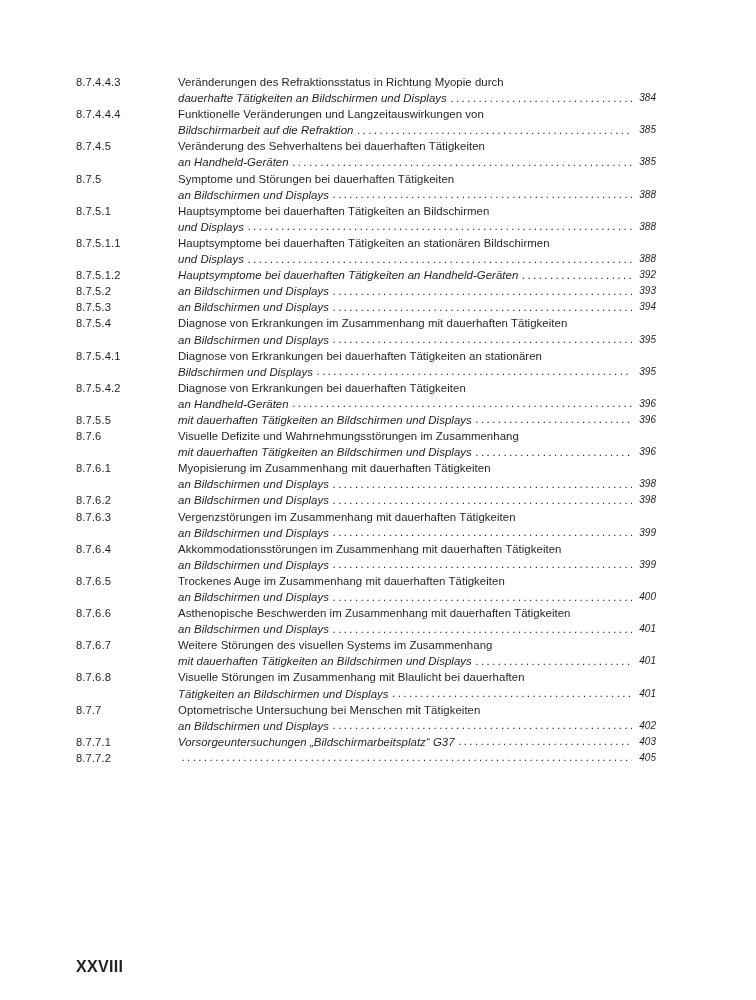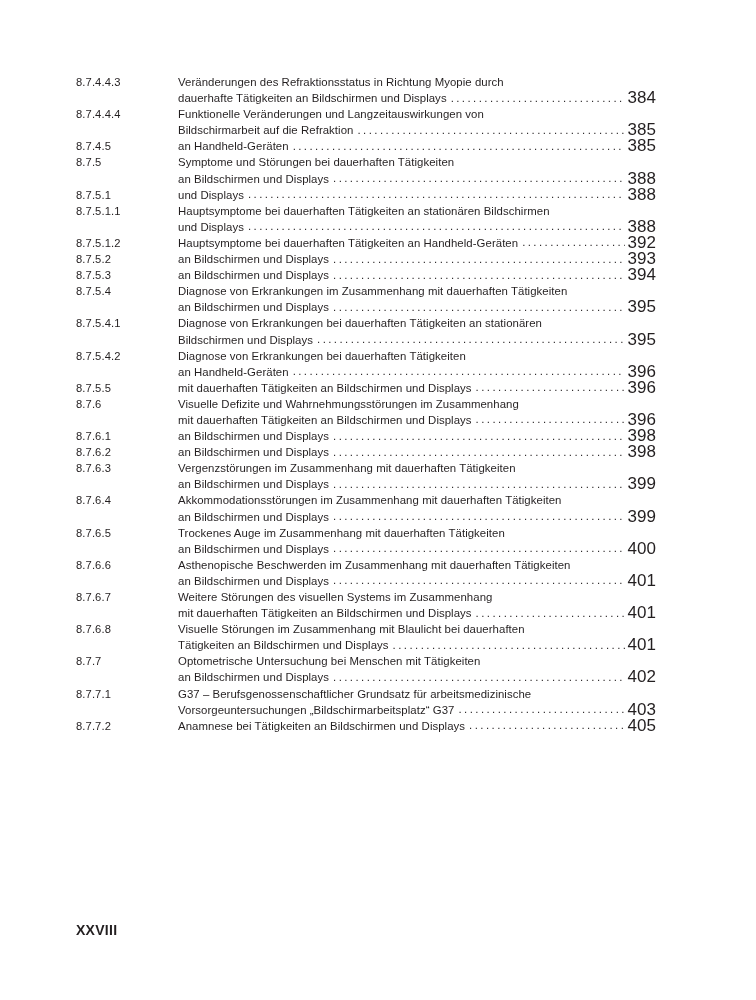--- a/index.html
+++ b/index.html
@@ -52,48 +52,49 @@
     line-height: 16.1px;
     color: #231f20;
     white-space: nowrap;
     letter-spacing: 0.005em;
   }
   
   .toc-line.leadered {
     display: flex;
     align-items: flex-start;
     width: 100%;
+    font-style: italic;
   }
   .toc-line .ltext {
     flex: 0 0 auto;
     white-space: pre;
   }
   .toc-line .leader {
     flex: 1 1 auto;
     overflow: hidden;
     white-space: nowrap;
     margin: 0 2px 0 4px;
     color: #231f20;
     font-size: 11.4px;
     letter-spacing: 2.45px;
     position: relative;
     top: -0.5px;
   }
   .toc-line .pageno {
     flex: 0 0 auto;
     text-align: right;
     min-width: 22px;
-    font-size: 17px;
+    font-size: 10px;
     color: #231f20;
   }
   .folio {
     position: absolute;
     left: 76px;
-    top: 922px;
-    font-size: 14px;
+    top: 958px;
+    font-size: 16px;
     font-weight: bold;
     letter-spacing: 0.02em;
     color: #231f20;
   }
 </style>
 </head>
 <body>
 
 <div class="page">
 
@@ -116,20 +117,21 @@
           <div class="toc-line leadered">
             <span class="ltext">Bildschirmarbeit auf die Refraktion</span>
             <span class="leader">.......................................................................................................................</span>
             <span class="pageno">385</span>
           </div>
         </div>
       </div>
       <div class="toc-entry">
         <div class="toc-num">8.7.4.5</div>
         <div class="toc-body">
+          <div class="toc-line">Veränderung des Sehverhaltens bei dauerhaften Tätigkeiten</div>
           <div class="toc-line leadered">
             <span class="ltext">an Handheld-Geräten</span>
             <span class="leader">.......................................................................................................................</span>
             <span class="pageno">385</span>
           </div>
         </div>
       </div>
       <div class="toc-entry">
         <div class="toc-num">8.7.5</div>
         <div class="toc-body">
@@ -137,20 +139,21 @@
           <div class="toc-line leadered">
             <span class="ltext">an Bildschirmen und Displays</span>
             <span class="leader">.......................................................................................................................</span>
             <span class="pageno">388</span>
           </div>
         </div>
       </div>
       <div class="toc-entry">
         <div class="toc-num">8.7.5.1</div>
         <div class="toc-body">
+          <div class="toc-line">Hauptsymptome bei dauerhaften Tätigkeiten an Bildschirmen</div>
           <div class="toc-line leadered">
             <span class="ltext">und Displays</span>
             <span class="leader">.......................................................................................................................</span>
             <span class="pageno">388</span>
           </div>
         </div>
       </div>
       <div class="toc-entry">
         <div class="toc-num">8.7.5.1.1</div>
         <div class="toc-body">
@@ -242,20 +245,21 @@
           <div class="toc-line leadered">
             <span class="ltext">mit dauerhaften Tätigkeiten an Bildschirmen und Displays</span>
             <span class="leader">.......................................................................................................................</span>
             <span class="pageno">396</span>
           </div>
         </div>
       </div>
       <div class="toc-entry">
         <div class="toc-num">8.7.6.1</div>
         <div class="toc-body">
+          <div class="toc-line">Myopisierung im Zusammenhang mit dauerhaften Tätigkeiten</div>
           <div class="toc-line leadered">
             <span class="ltext">an Bildschirmen und Displays</span>
             <span class="leader">.......................................................................................................................</span>
             <span class="pageno">398</span>
           </div>
         </div>
       </div>
       <div class="toc-entry">
         <div class="toc-num">8.7.6.2</div>
         <div class="toc-body">
@@ -339,33 +343,31 @@
           <div class="toc-line leadered">
             <span class="ltext">an Bildschirmen und Displays</span>
             <span class="leader">.......................................................................................................................</span>
             <span class="pageno">402</span>
           </div>
         </div>
       </div>
       <div class="toc-entry">
         <div class="toc-num">8.7.7.1</div>
         <div class="toc-body">
-          <div class="toc-line">G37 – Berufsgenossenschaftlicher Grundsatz für arbeitsmedizinische</div>
           <div class="toc-line leadered">
             <span class="ltext">Vorsorgeuntersuchungen „Bildschirmarbeitsplatz“ G37</span>
             <span class="leader">.......................................................................................................................</span>
             <span class="pageno">403</span>
           </div>
         </div>
       </div>
       <div class="toc-entry">
         <div class="toc-num">8.7.7.2</div>
         <div class="toc-body">
           <div class="toc-line leadered">
-            <span class="ltext">Anamnese bei Tätigkeiten an Bildschirmen und Displays</span>
             <span class="leader">.......................................................................................................................</span>
             <span class="pageno">405</span>
           </div>
         </div>
       </div>
     </div>
 
   <div class="folio">XXVIII</div>
 
 </div>

